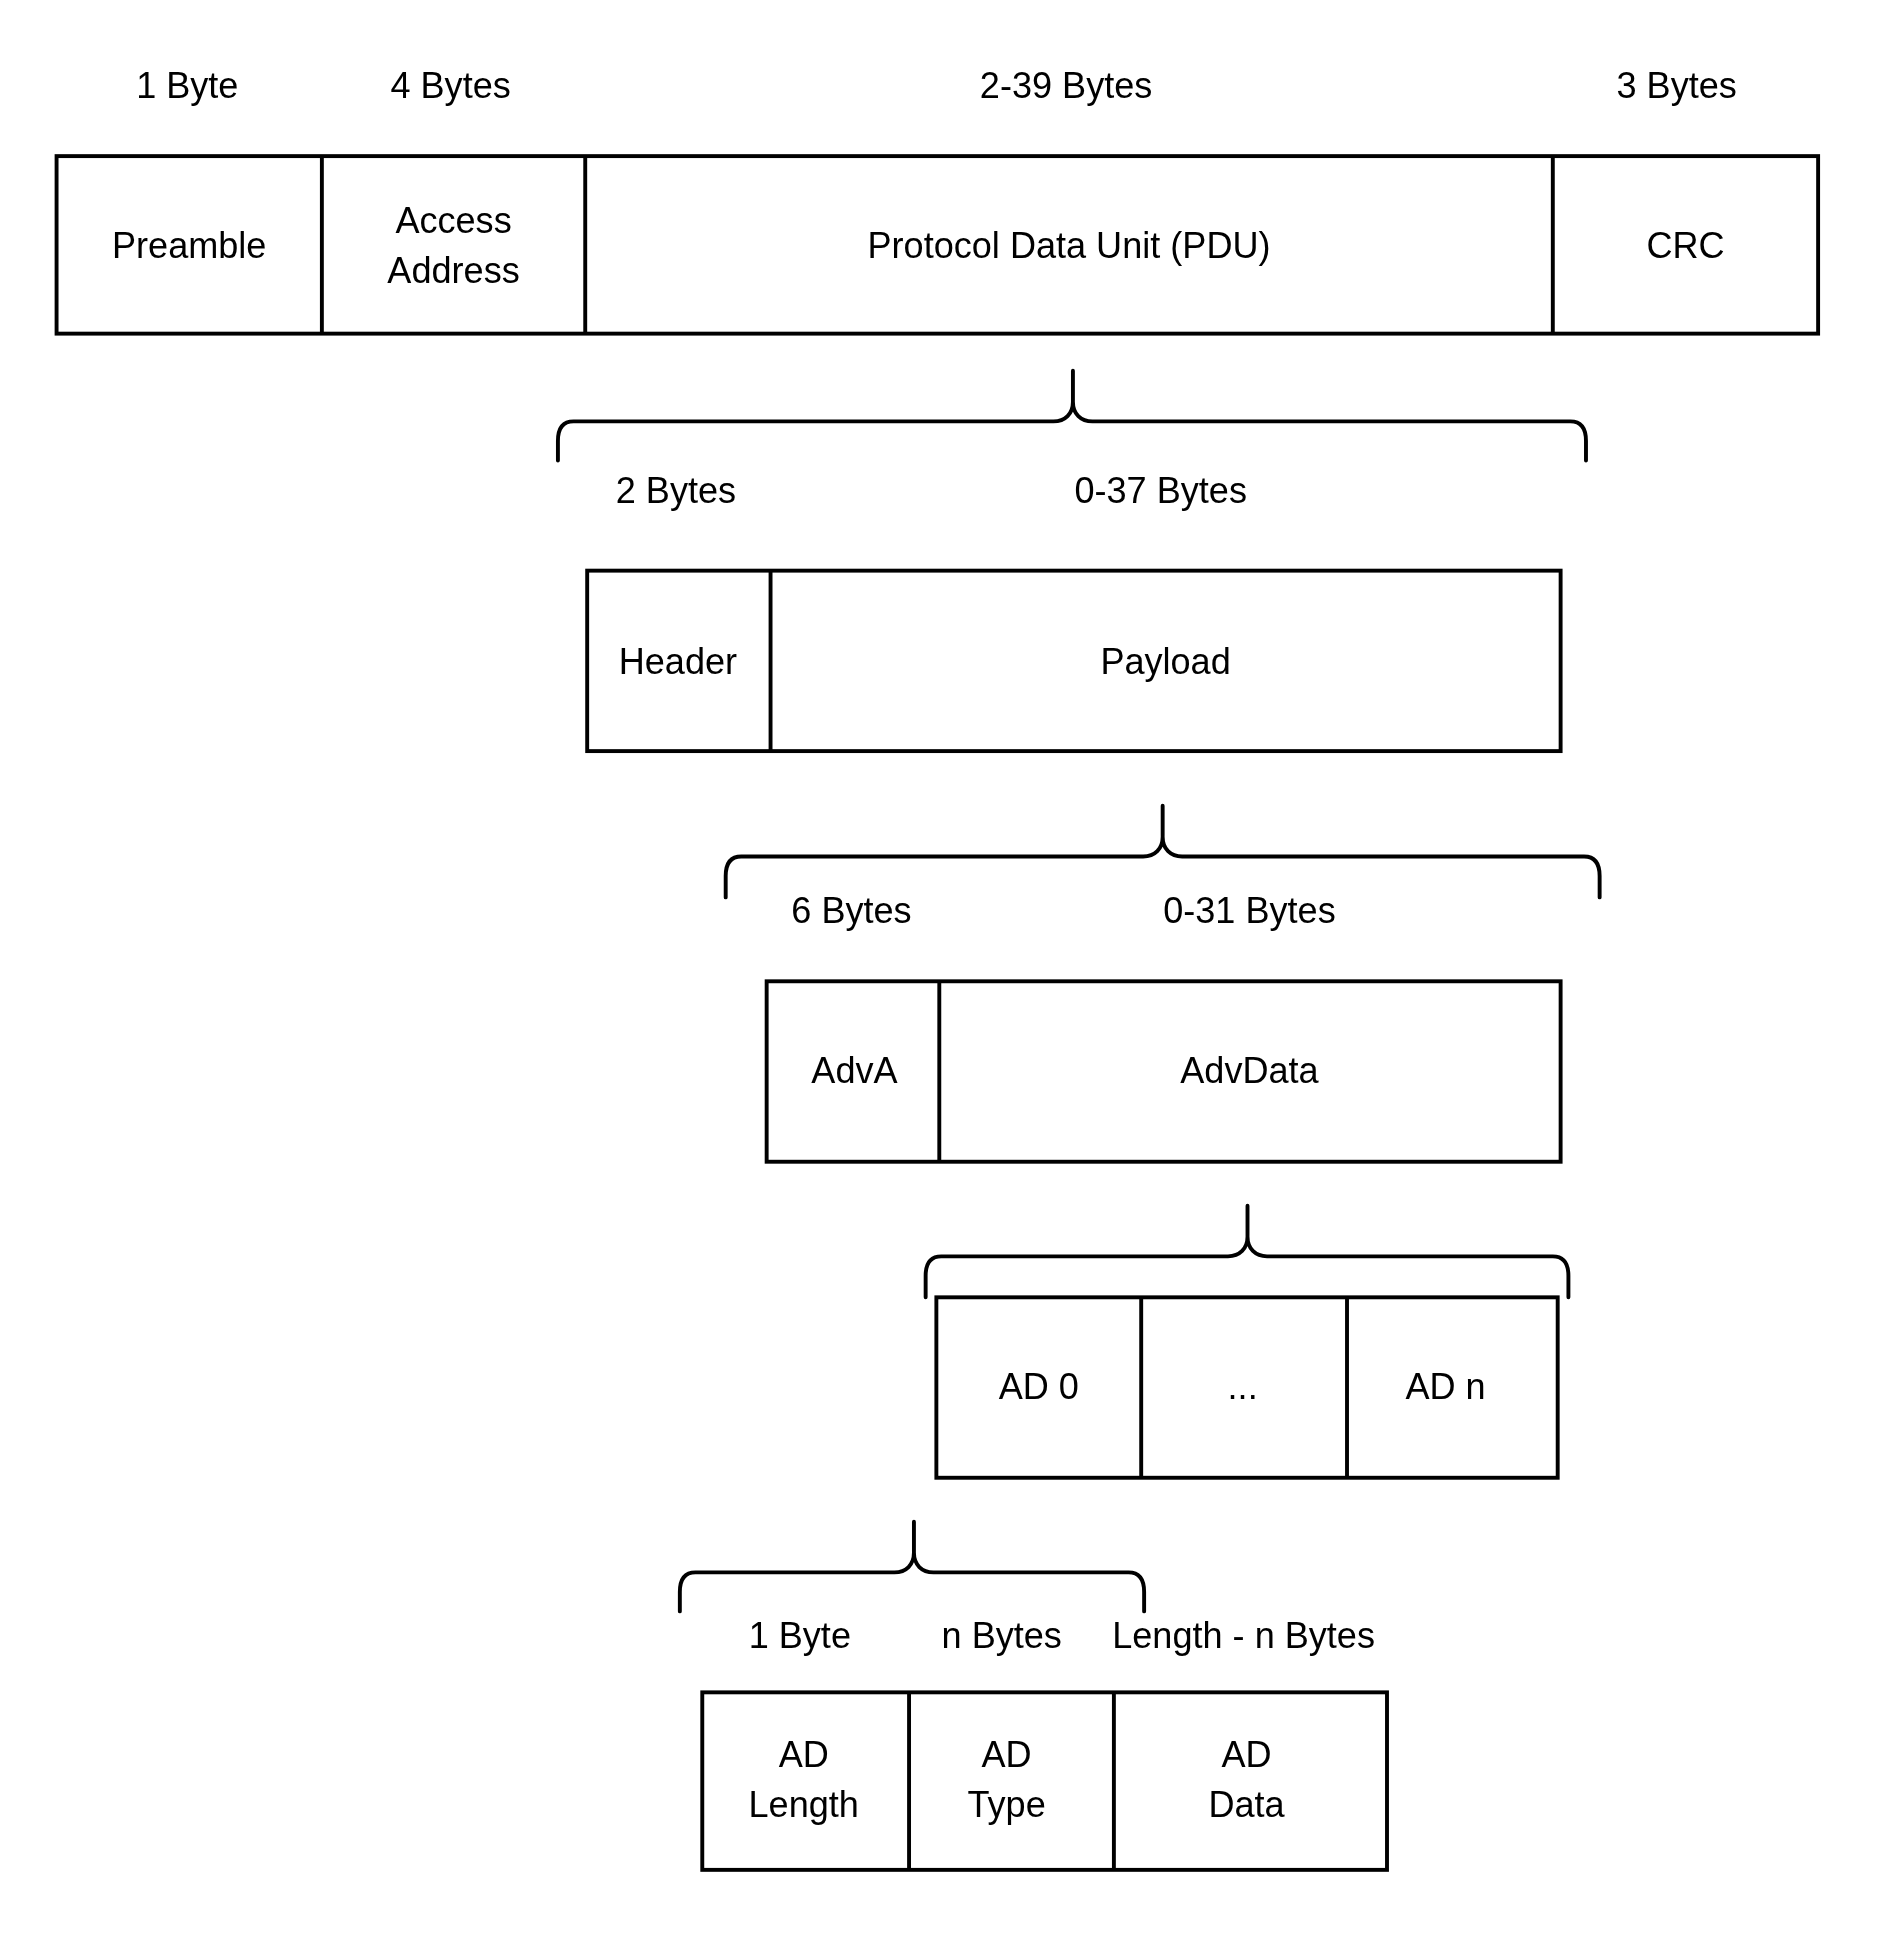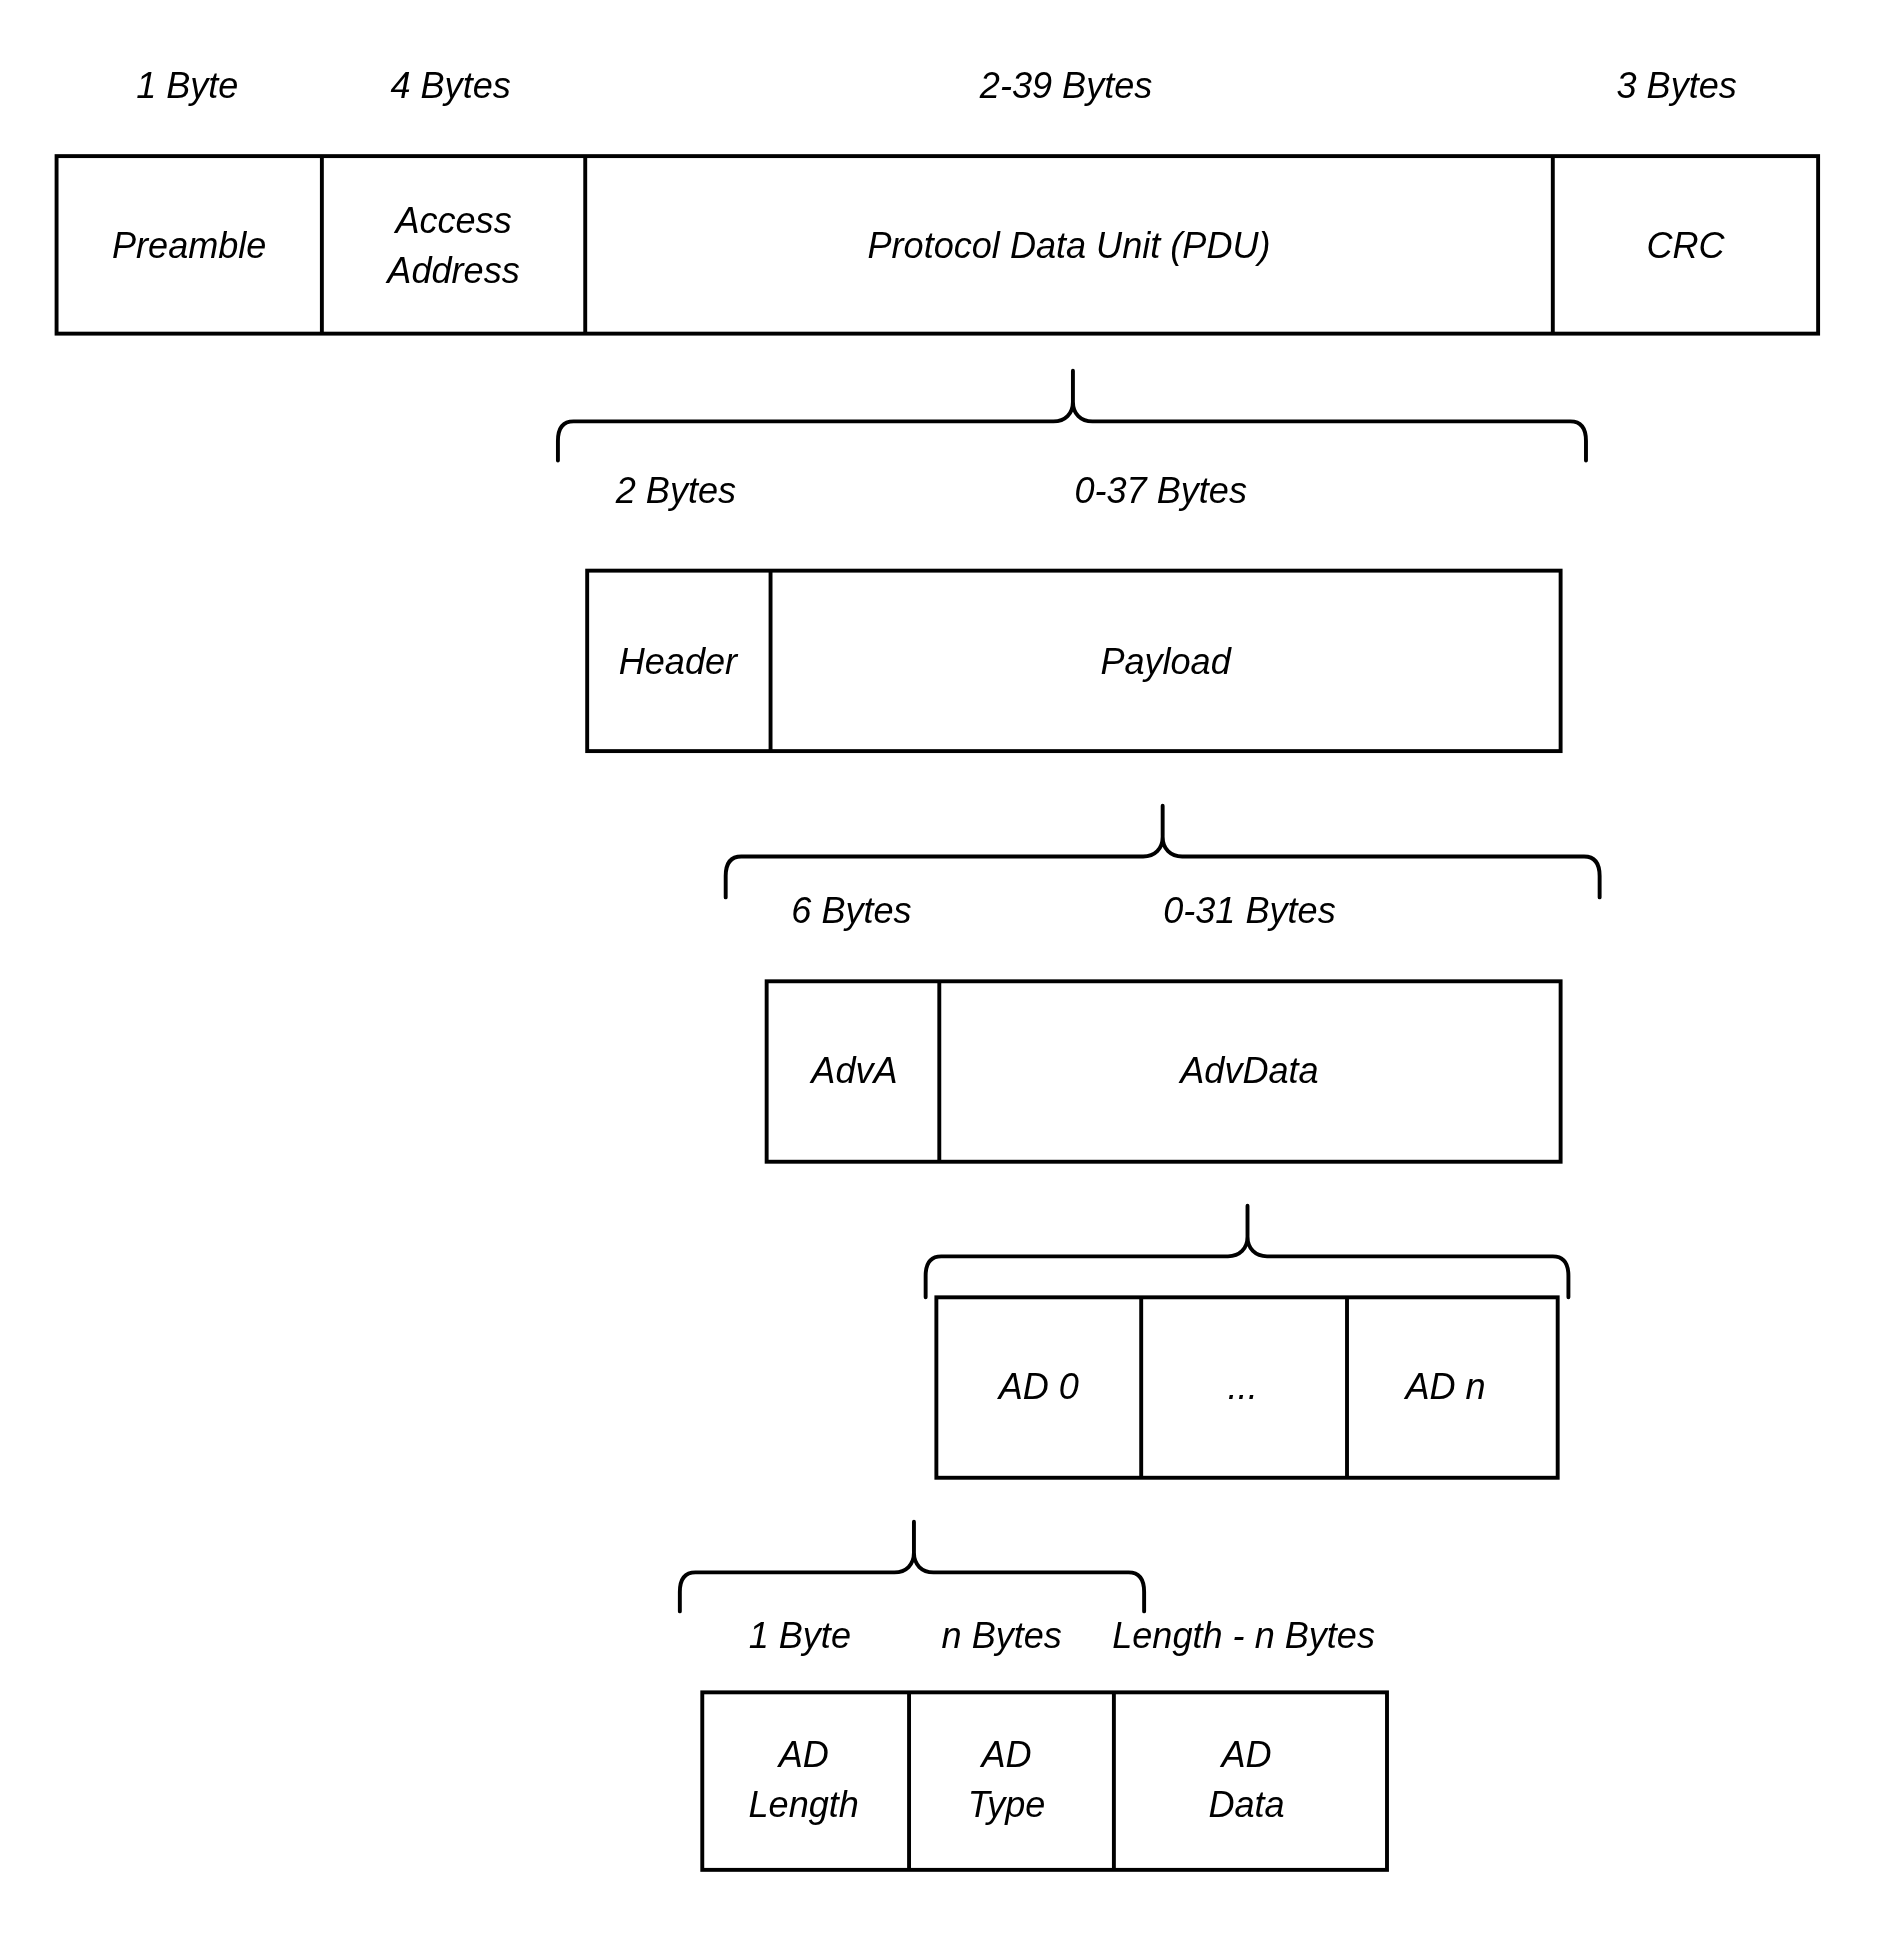--- a/index.html
+++ b/index.html
@@ -11,21 +11,20 @@
     width: 1902px;
     height: 1946px;
     font-family: "Liberation Sans", sans-serif;
     color: #000000;
     overflow: hidden;
   }
   #diagram-root {
     position: relative;
     width: 1902px;
     height: 1582px;
-    font-style: italic;
   }
   svg.diagram-svg {
     position: absolute;
     top: 0;
     left: 0;
     width: 1902px;
     height: 1946px;
     display: block;
   }
   .field-rect {

